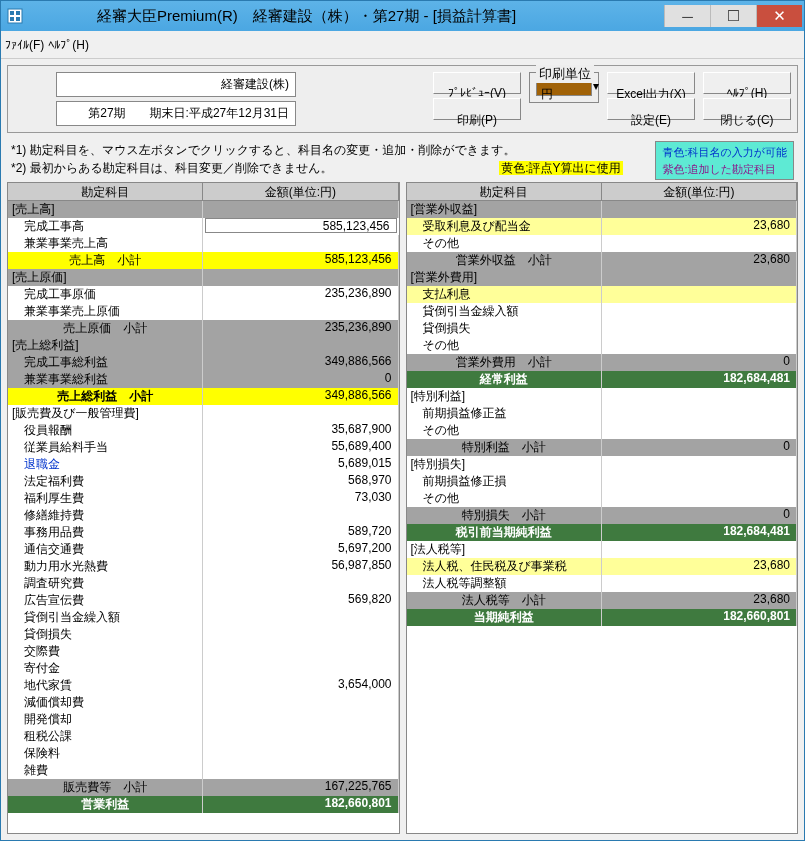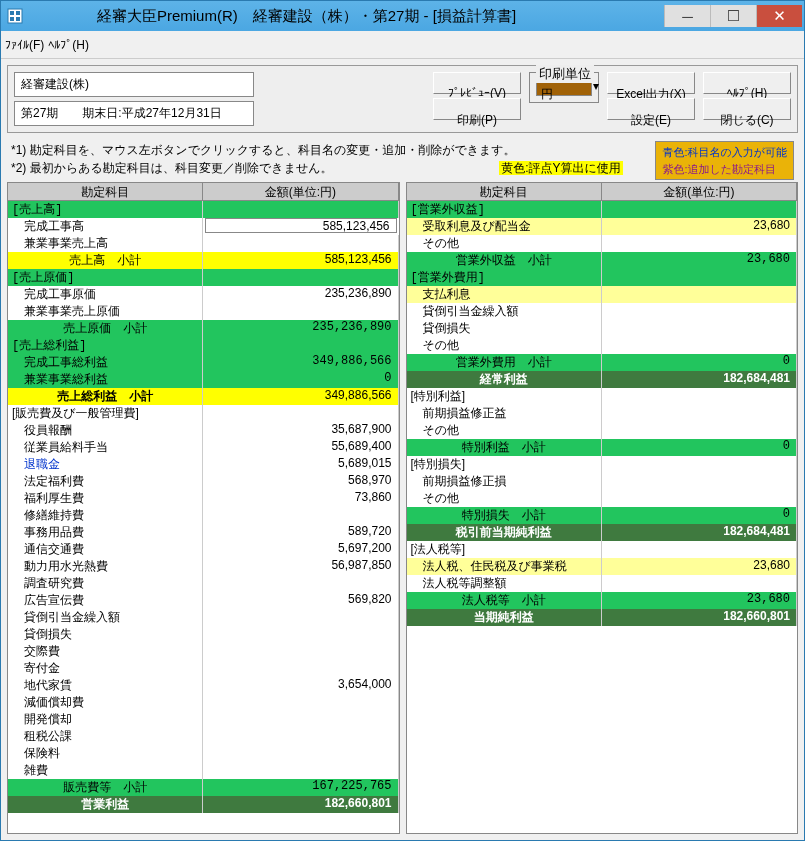--- a/index.html
+++ b/index.html
@@ -9,43 +9,43 @@
 .titlebar-icon { width: 28px; height: 28px; display:flex; align-items:center; justify-content:center; }
 .titlebar-icon svg { display:block; }
 .titlebar-text { flex: 1; text-align: center; padding-right:80px; }
 .titlebar-btns { display: flex; height: 22px; margin-right: 2px; }
 .titlebar-btn { width: 46px; height: 22px; display: flex; align-items: center; justify-content: center; color: #444; background:#e0e0e0; border-left:1px solid #bbb;}
 .titlebar-btn.close { background: #c94f3e; color: #fff; }
 .menubar { height: 28px; background: #f0f0f0; display: flex; align-items: center; padding: 0 4px; gap: 4px; border-bottom: 1px solid #ccc; }
 .client { flex: 1; background: #f0f0f0; padding: 6px; display:flex; flex-direction:column; }
 .toolbar-frame { border: 1px solid #999; background:#eee; padding: 6px; display:flex; align-items:flex-start; gap: 8px; margin-bottom:6px; }
 .tool-col { display:flex; flex-direction:column; gap:4px; }
-.tool-field { background:#fff; border:1px solid #888; padding:3px 6px; width:240px; text-align:left; }
+.tool-field { background:#fff; border:1px solid #888; padding:3px 6px; width:240px; text-align:right;margin-left:42px; }
 .tool-btn { background:#efefef; border:1px solid #888; border-top-color:#fff; border-left-color:#fff; width:88px; height:22px; text-align:center; padding-top:13px; font-size:12px; }
 .tool-group { border:1px solid #888; padding:3px 6px 6px 6px; position:relative; }
 .tool-group-label { position:absolute; top:-8px; left:6px; background:#eee; padding:0 3px; font-size:13px; }
 .select { border:1px solid #888; background:#a16207; width:56px; height:20px; display:flex; align-items:center; justify-content:space-between; padding:0 4px;gap:40px; }
 .notes { font-size:12px; line-height:1.5; padding:2px 4px; display:flex; justify-content:space-between; }
-.legend-box { border:1px solid #888; padding:2px 6px; background:#eab308; font-size:11px; line-height:1.5; }
+.legend-box { border:1px solid #888; padding:2px 6px; background:#5eead4; font-size:11px; line-height:1.5; }
 .legend-blue { color:#0033cc; }
 .legend-purple { color:#8b1a8b; }
 .note-yellow { background:#ffff00; padding:0 2px; }
 .tables { display:flex; gap:6px; flex:1; min-height:0; }
 .table-pane { flex:1; border:1px solid #888; background:#fff; display:flex; flex-direction:column; }
 .table-header { display:flex; background:#ccc; border-bottom:1px solid #888; font-size:12px; height:18px; }
 .th { border-right:1px solid #888; padding:1px 4px; text-align:center; }
 .th-name { width:50%; }
 .th-amount { flex:1; }
 .table-body { flex:1; overflow:hidden; }
 .row { display:flex; height:17px; font-size:12px; }
 .cell-name { width:50%; padding:0 4px 0 4px; border-right:1px solid #ccc; white-space:nowrap; overflow:hidden; }
 .cell-amount { flex:1; text-align:right; padding:0 6px 0 0; border-right:1px solid #ccc; }
 .indent1 { padding-left: 16px !important; }
 .section-total { text-align:center; }
-.bg-pale-green { background:#22c55e;font-family:Liberation Mono, monospace; }
+.bg-pale-green { background:#a3a3a3; }
 .bg-yellow { background:#ffff00; }
 .bg-yellow-alt { background:#ffff99; }
 .bg-dark-green { background:#3f7a3f; color:#fff; font-weight:bold; }
 .bg-dark-green .cell-name { text-align:center; }
 .bg-dark-green .cell-amount { color:#fff; }
 .txt-blue { color:#0033cc; }
 .input-cell { border:1px solid #888; margin:0 2px; height:15px; }
 </style>
 </head>
 <body>
@@ -187,21 +187,21 @@
             <div class="row ">
               <div class="cell-name indent1 txt-blue">退職金</div>
               <div class="cell-amount">5,689,015</div>
             </div>
             <div class="row ">
               <div class="cell-name indent1">法定福利費</div>
               <div class="cell-amount">568,970</div>
             </div>
             <div class="row ">
               <div class="cell-name indent1">福利厚生費</div>
-              <div class="cell-amount">73,860</div>
+              <div class="cell-amount">73,030</div>
             </div>
             <div class="row ">
               <div class="cell-name indent1">修繕維持費</div>
               <div class="cell-amount"></div>
             </div>
             <div class="row ">
               <div class="cell-name indent1">事務用品費</div>
               <div class="cell-amount">589,720</div>
             </div>
             <div class="row ">

